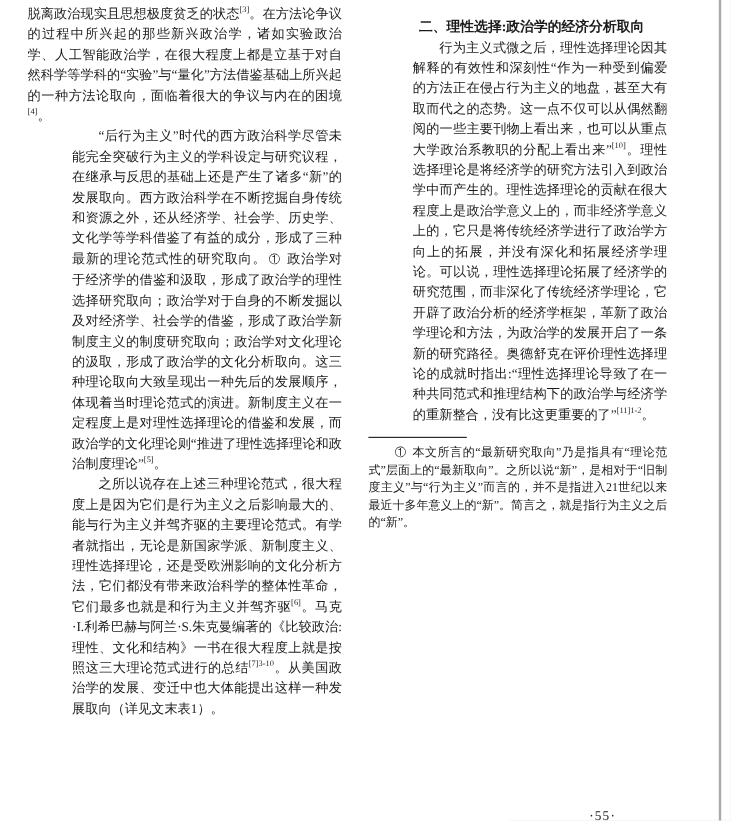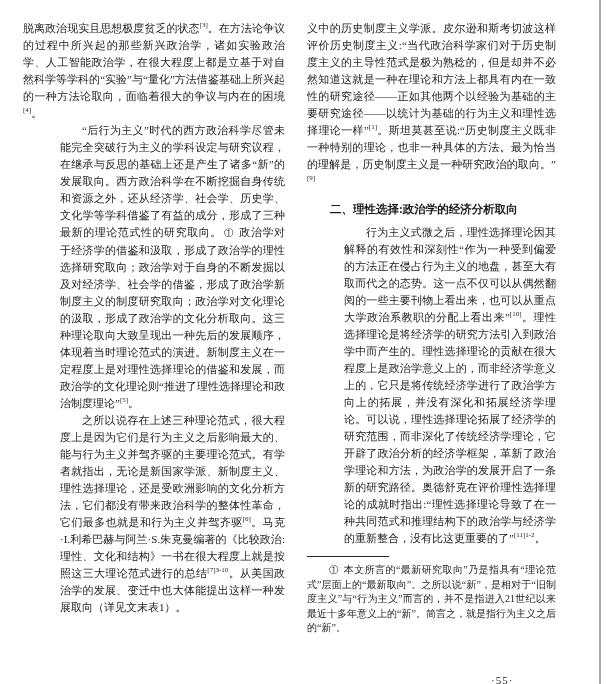--- a/index.html
+++ b/index.html
@@ -3,37 +3,37 @@
 <meta charset="utf-8">
 <style>
   html,body { margin:0; padding:0; background:#e8e8e8; }
   .page {
     position:relative; width:609px; height:684px;
     background:#ffffff; overflow:hidden;
     font-family:"Liberation Serif","DejaVu Serif",serif;
     color:#1b1b1b;
   }
   .col {
-    position:absolute; top:20px;
+    position:absolute; top:4px;
     font-size:11px; line-height:17px;
     text-align:justify; text-justify:inter-ideograph;
     font-weight:500;
   }
   .col-left  { left:23px;  width:262px; }
   .col-right { left:307px; width:249px; }
   .col p { margin:0; padding:0; }
   .col p.indent { text-indent:2em;margin-left:37px; }
   sup.cite {
     font-size:7px; line-height:0; vertical-align:super;
     letter-spacing:0; font-weight:400;
   }
   .circ { font-size:9.5px; padding:0 2px; }
   h3.sec-heading {
     font-size:11.5px; line-height:17px; font-weight:bold;
-    margin:11px 0 6px 0; text-indent:2em; text-align:left;
+    margin:11px 0 0 0; text-indent:2em; text-align:center;
   }
   .footnote-rule {
     width:82px; height:1px; background:#2a2a2a;
     margin:9px 0 6px 0;
   }
   p.footnote {
     font-size:10px; line-height:14.6px; text-indent:2em;
     text-align:justify; font-weight:500;
   }
   .page-number {
@@ -49,21 +49,20 @@
 </head>
 <body>
 
 <div class="page">
   <div class="col col-left" id="col-left">
       <p class="">脱离政治现实且思想极度贫乏的状态<sup class="cite">[3]</sup>。在方法论争议的过程中所兴起的那些新兴政治学，诸如实验政治学、人工智能政治学，在很大程度上都是立基于对自然科学等学科的“实验”与“量化”方法借鉴基础上所兴起的一种方法论取向，面临着很大的争议与内在的困境<sup class="cite">[4]</sup>。</p>
       <p class=" indent">“后行为主义”时代的西方政治科学尽管未能完全突破行为主义的学科设定与研究议程，在继承与反思的基础上还是产生了诸多“新”的发展取向。西方政治科学在不断挖掘自身传统和资源之外，还从经济学、社会学、历史学、文化学等学科借鉴了有益的成分，形成了三种最新的理论范式性的研究取向。<span class="circ">①</span> 政治学对于经济学的借鉴和汲取，形成了政治学的理性选择研究取向；政治学对于自身的不断发掘以及对经济学、社会学的借鉴，形成了政治学新制度主义的制度研究取向；政治学对文化理论的汲取，形成了政治学的文化分析取向。这三种理论取向大致呈现出一种先后的发展顺序，体现着当时理论范式的演进。新制度主义在一定程度上是对理性选择理论的借鉴和发展，而政治学的文化理论则“推进了理性选择理论和政治制度理论”<sup class="cite">[5]</sup>。</p>
       <p class=" indent">之所以说存在上述三种理论范式，很大程度上是因为它们是行为主义之后影响最大的、能与行为主义并驾齐驱的主要理论范式。有学者就指出，无论是新国家学派、新制度主义、理性选择理论，还是受欧洲影响的文化分析方法，它们都没有带来政治科学的整体性革命，它们最多也就是和行为主义并驾齐驱<sup class="cite">[6]</sup>。马克·I.利希巴赫与阿兰·S.朱克曼编著的《比较政治:理性、文化和结构》一书在很大程度上就是按照这三大理论范式进行的总结<sup class="cite">[7]3-10</sup>。从美国政治学的发展、变迁中也大体能提出这样一种发展取向（详见文末表1）。</p>
     </div>
   <div class="col col-right" id="col-right">
-      <p class="">义中的历史制度主义学派。皮尔逊和斯考切波这样评价历史制度主义:“当代政治科学家们对于历史制度主义的主导性范式是极为熟稔的，但是却并不必然知道这就是一种在理论和方法上都具有内在一致性的研究途径——正如其他两个以经验为基础的主要研究途径——以统计为基础的行为主义和理性选择理论一样”<sup class="cite">[1]</sup>。斯坦莫甚至说:“历史制度主义既非一种特别的理论，也非一种具体的方法。最为恰当的理解是，历史制度主义是一种研究政治的取向。”<sup class="cite">[9]</sup></p>
       <h3 class="sec-heading">二、理性选择:政治学的经济分析取向</h3>
       <p class=" indent">行为主义式微之后，理性选择理论因其解释的有效性和深刻性“作为一种受到偏爱的方法正在侵占行为主义的地盘，甚至大有取而代之的态势。这一点不仅可以从偶然翻阅的一些主要刊物上看出来，也可以从重点大学政治系教职的分配上看出来”<sup class="cite">[10]</sup>。理性选择理论是将经济学的研究方法引入到政治学中而产生的。理性选择理论的贡献在很大程度上是政治学意义上的，而非经济学意义上的，它只是将传统经济学进行了政治学方向上的拓展，并没有深化和拓展经济学理论。可以说，理性选择理论拓展了经济学的研究范围，而非深化了传统经济学理论，它开辟了政治分析的经济学框架，革新了政治学理论和方法，为政治学的发展开启了一条新的研究路径。奥德舒克在评价理性选择理论的成就时指出:“理性选择理论导致了在一种共同范式和推理结构下的政治学与经济学的重新整合，没有比这更重要的了”<sup class="cite">[11]1-2</sup>。</p>
       <div class="footnote-rule"></div>
       <p class="footnote"><span class="circ">①</span> 本文所言的“最新研究取向”乃是指具有“理论范式”层面上的“最新取向”。之所以说“新”，是相对于“旧制度主义”与“行为主义”而言的，并不是指进入21世纪以来最近十多年意义上的“新”。简言之，就是指行为主义之后的“新”。</p>
     </div>
   <div class="edge-line"></div>
   <div class="page-number">·55·</div>
 </div>
 
 </body></html>

